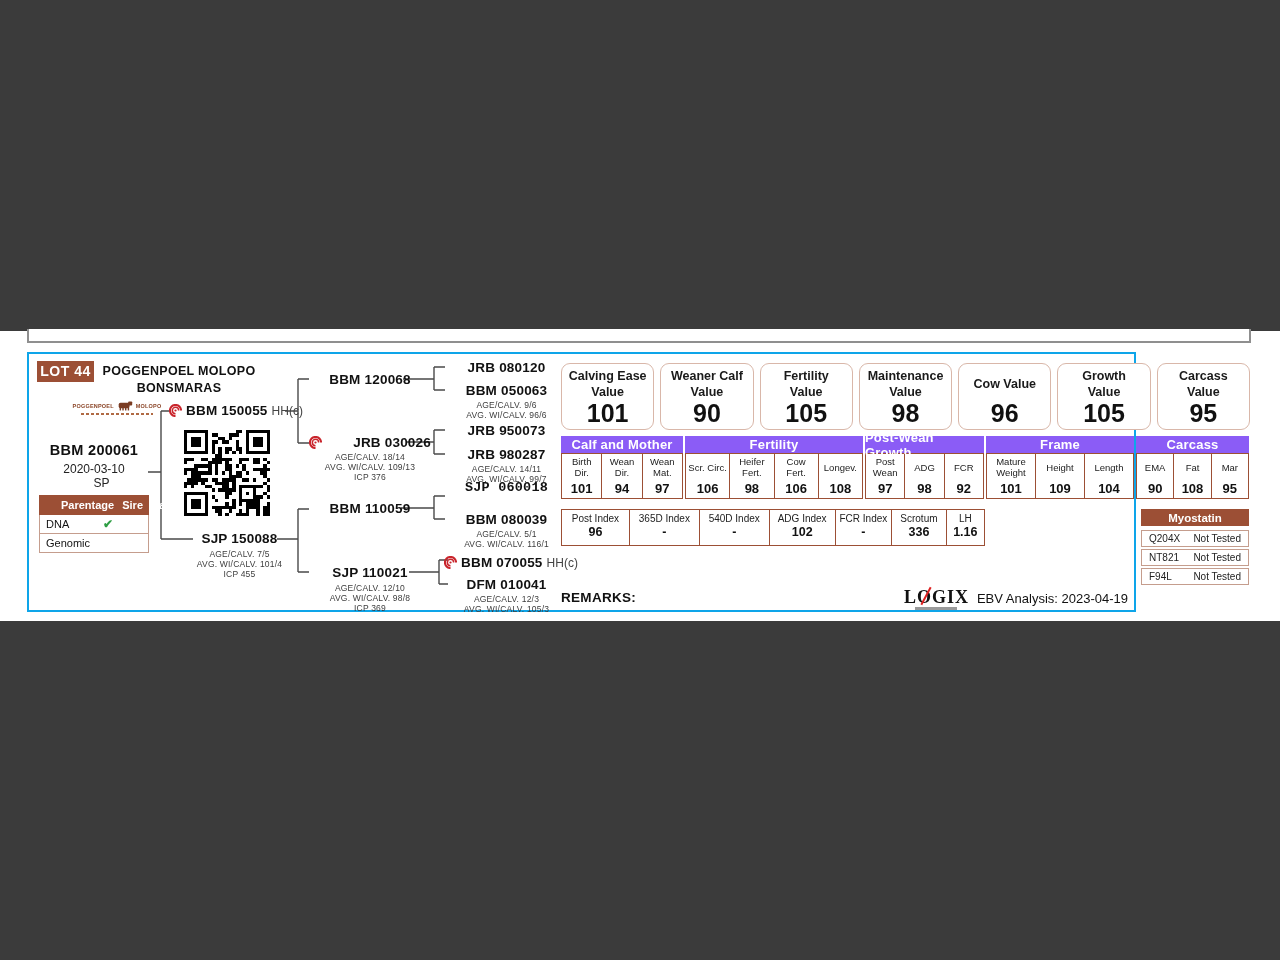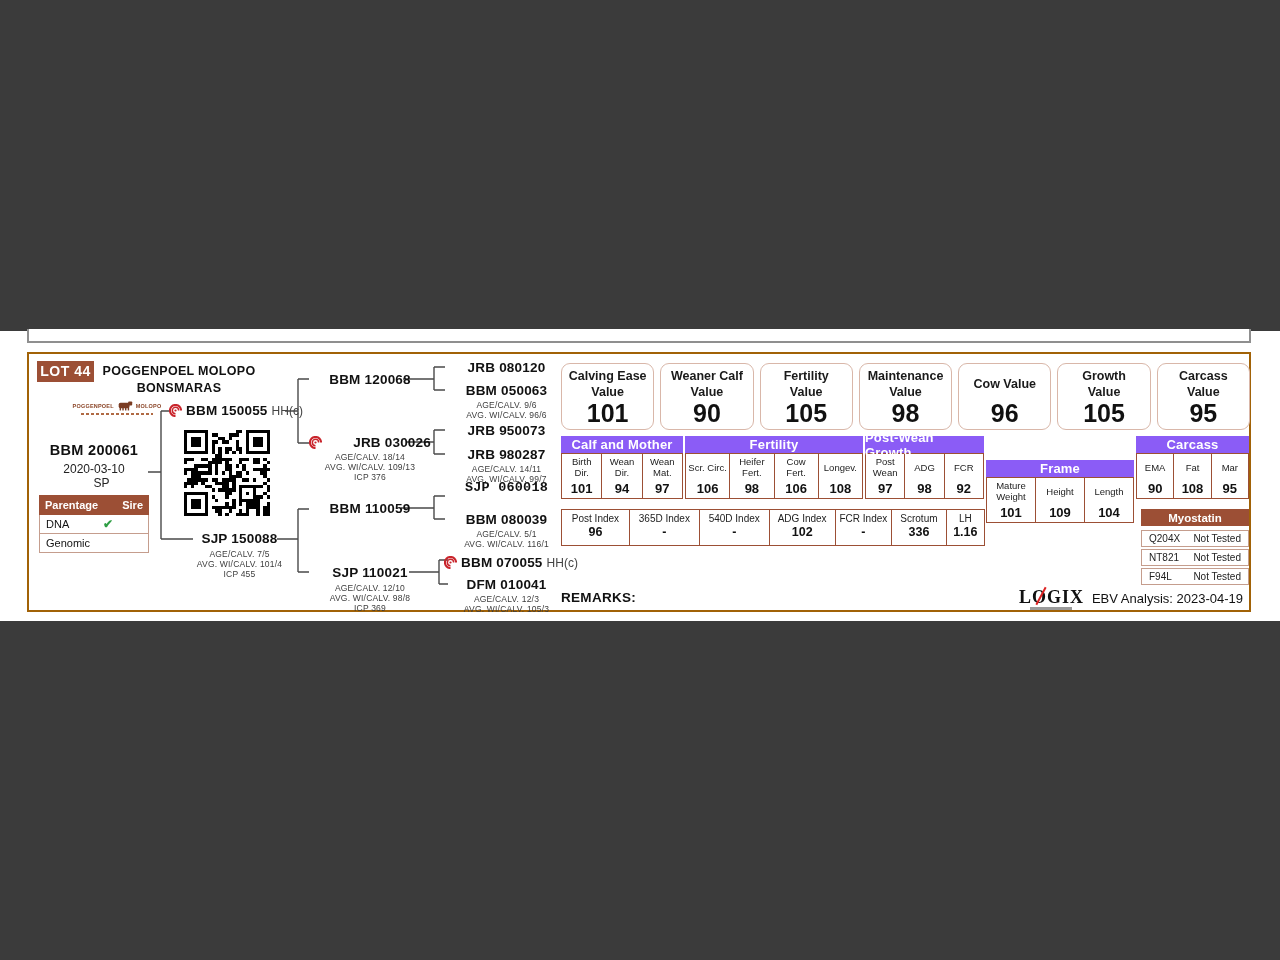--- a/index.html
+++ b/index.html
@@ -9,22 +9,22 @@
     background:#3b3b3b; overflow:hidden;
     font-family:"Liberation Sans", sans-serif; color:#111;
   }
   .page-band { position:absolute; left:0; top:331px; width:1280px; height:290px; background:#ffffff; }
   .prev-page-edge {
     position:absolute; left:27px; top:329px; width:1224px; height:14px;
     border-left:2px solid #8f8f8f; border-right:2px solid #8f8f8f; border-bottom:2px solid #8f8f8f;
     background:#fff;
   }
   .main-box {
-    position:absolute; left:27px; top:352px; width:1224px; height:260px;
-    background:#fff; border:2px solid #a16207;
+    position:absolute; left:27px; top:352px; width:1109px; height:260px;
+    background:#fff; border:2px solid #0ea5e9;
   }
   .abs { position:absolute; }
   .connectors { position:absolute; left:0; top:0; width:1220px; height:256px; }
 
   .lot-badge {
     left:8px; top:7px; width:57px; height:21px; background:#9c4f35; color:#fff;
     font-weight:bold; font-size:14px; text-align:center; line-height:21px; letter-spacing:.5px;
   }
   .doc-title {
     left:50px; top:9px; width:200px; text-align:center;
@@ -36,21 +36,21 @@
   .farm-tagline { margin:2px auto 0; width:72px; height:2px;
     background:repeating-linear-gradient(90deg,#b06a44 0 3px,transparent 3px 5px); }
 
   .subject-id { left:0; top:88px; width:130px; text-align:center; font-weight:bold; font-size:14.5px; letter-spacing:.3px; }
   .subject-dob { left:0; top:108px; width:130px; text-align:center; font-size:12px; color:#222; }
   .subject-status { left:0; top:122px; width:130px; text-align:center; font-size:12px; color:#222;padding-left:15px; }
 
   .parentage { left:10px; top:141px; width:110px; font-size:11px; }
   .parentage .hd {
     background:#9c4f35; color:#fff; font-weight:bold; height:20px;
-    display:flex; align-items:center; padding:0 6px; gap:24px;
+    display:flex; align-items:center; padding:0 22px; gap:8px;
   }
   .parentage .hd .t { flex:1; }
   .parentage .row {
     height:19px; border:1px solid #c59d8d; border-top:none;
     display:flex; align-items:center; padding:0 6px; background:#fff;
   }
   .parentage .row .lbl { flex:1; font-size:11px; color:#111; }
   .parentage .check { width:32px; text-align:center; color:#2f9e44; font-size:12px; font-weight:bold; }
   .parentage .damcol { width:18px; }
 
@@ -591,21 +591,21 @@
           <div class="cell">
               <div class="clbl">ADG</div>
               <div class="cval">98</div>
             </div>
           <div class="cell">
               <div class="clbl">FCR</div>
               <div class="cval">92</div>
             </div>
         </div>
       </div>
-      <div class="grp" style="width:148px;margin-top:24px;">
+      <div class="grp" style="width:148px;">
         <div class="grp-h">Frame</div>
         <div class="grp-body">
           <div class="cell">
               <div class="clbl">Mature Weight</div>
               <div class="cval">101</div>
             </div>
           <div class="cell">
               <div class="clbl">Height</div>
               <div class="cval">109</div>
             </div>

